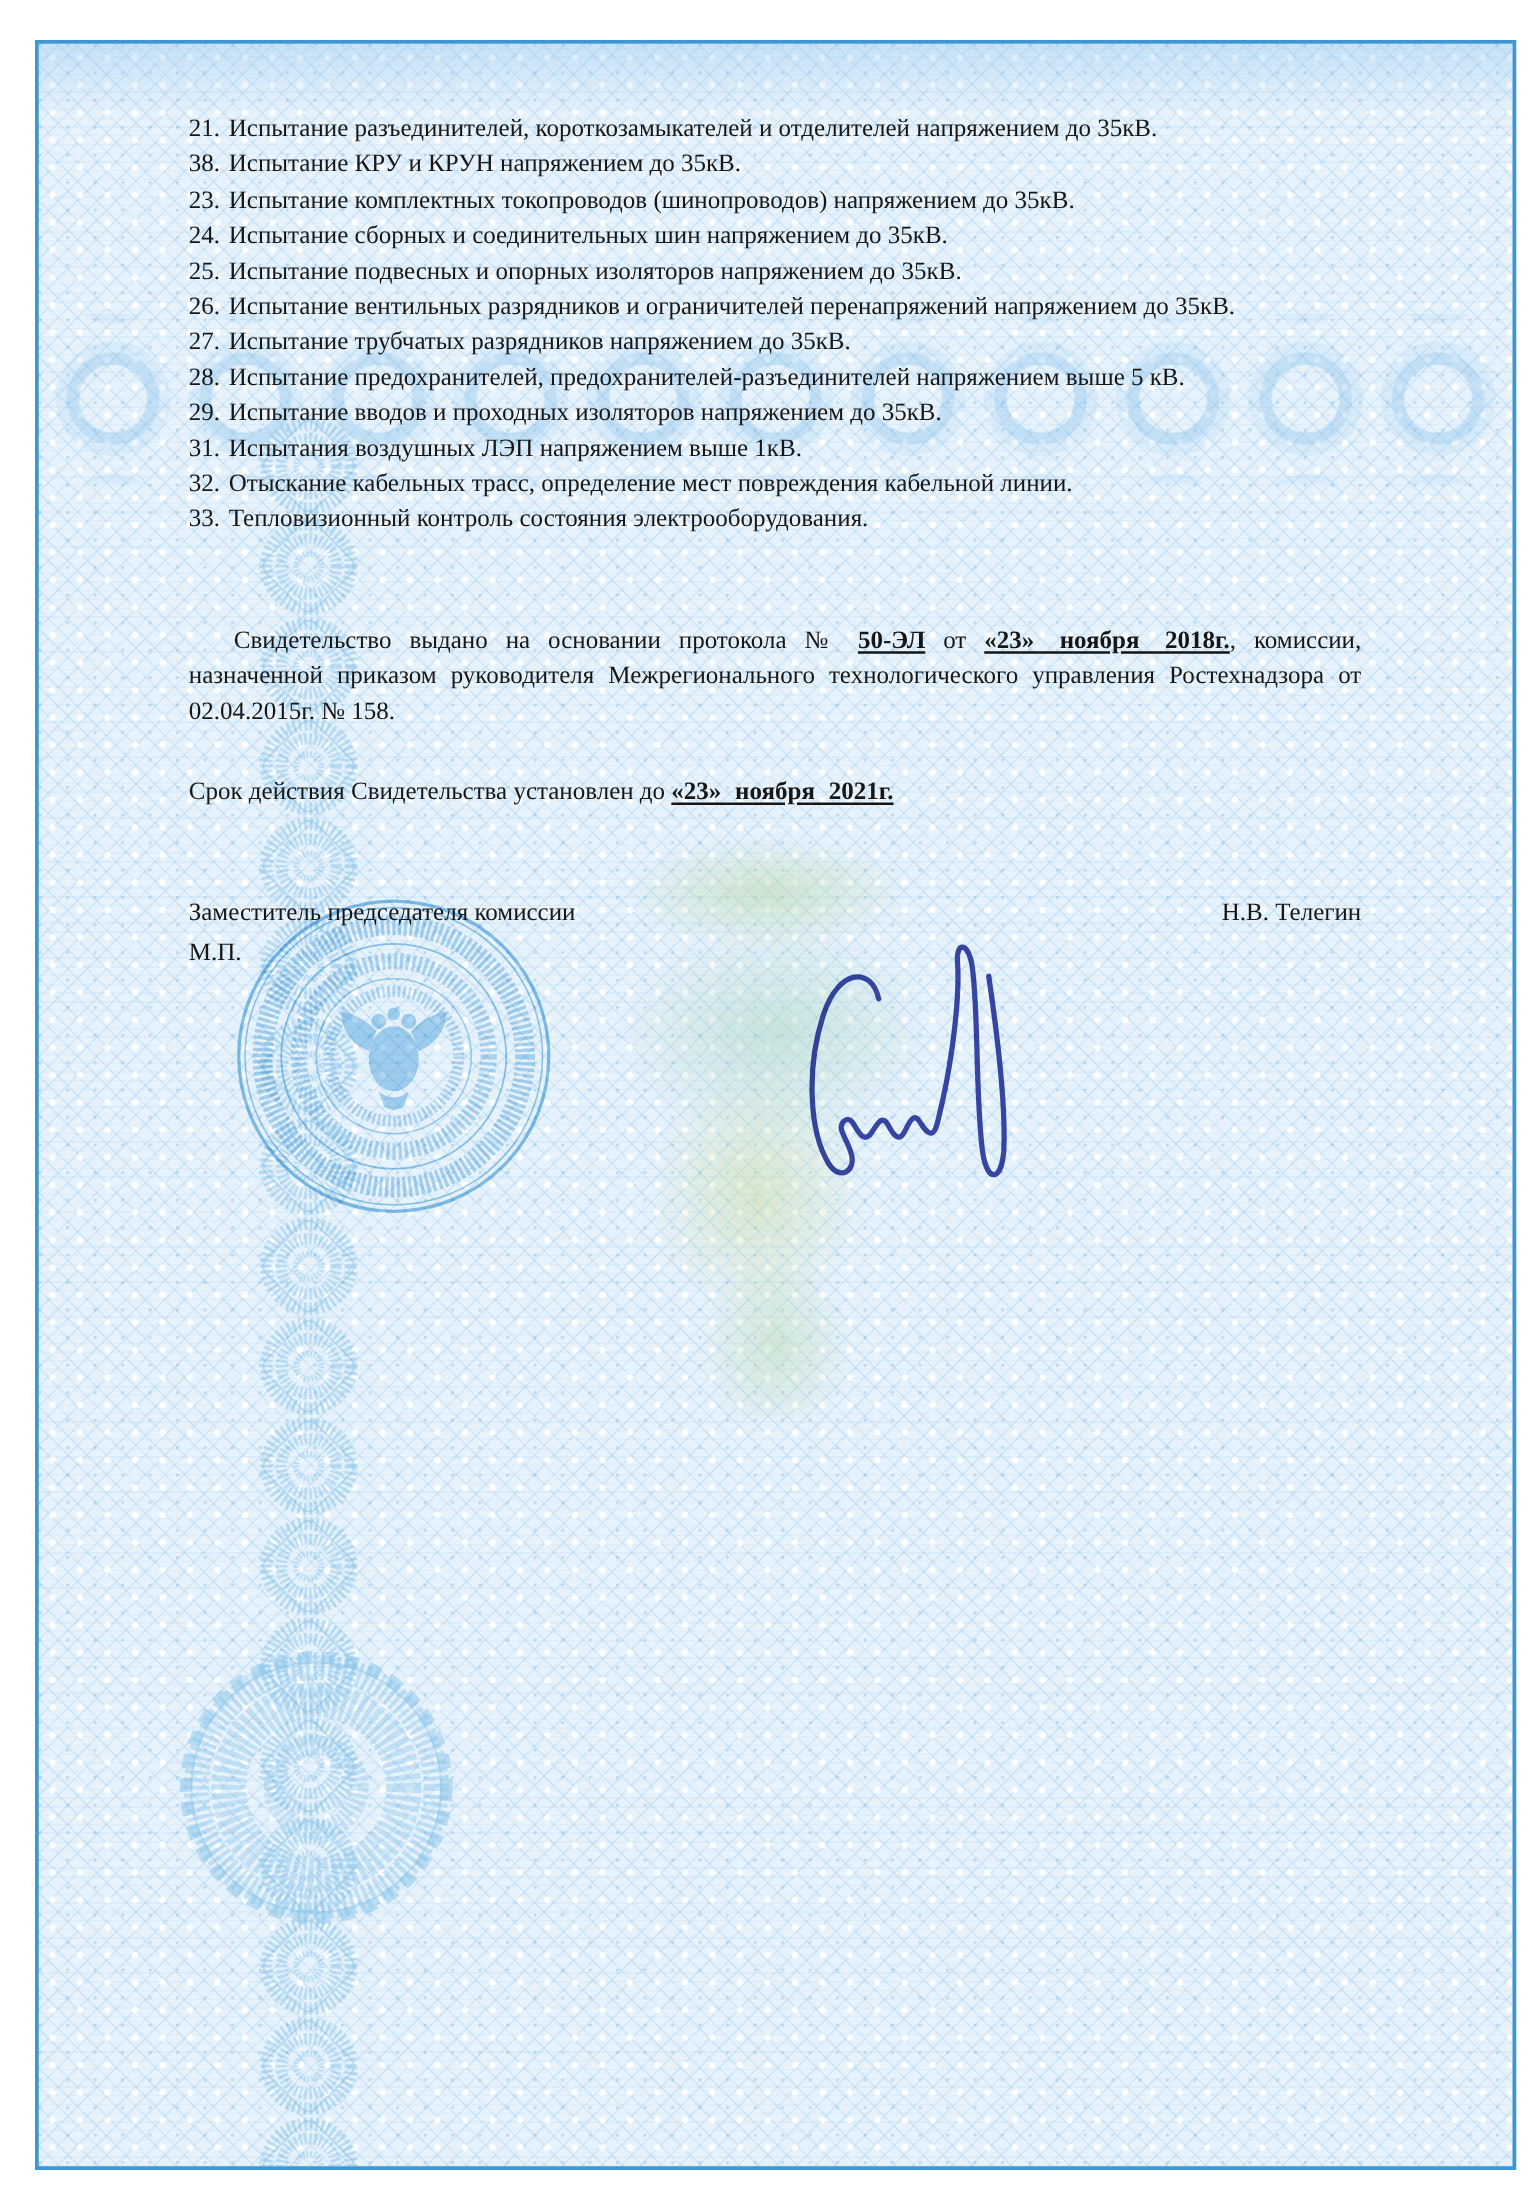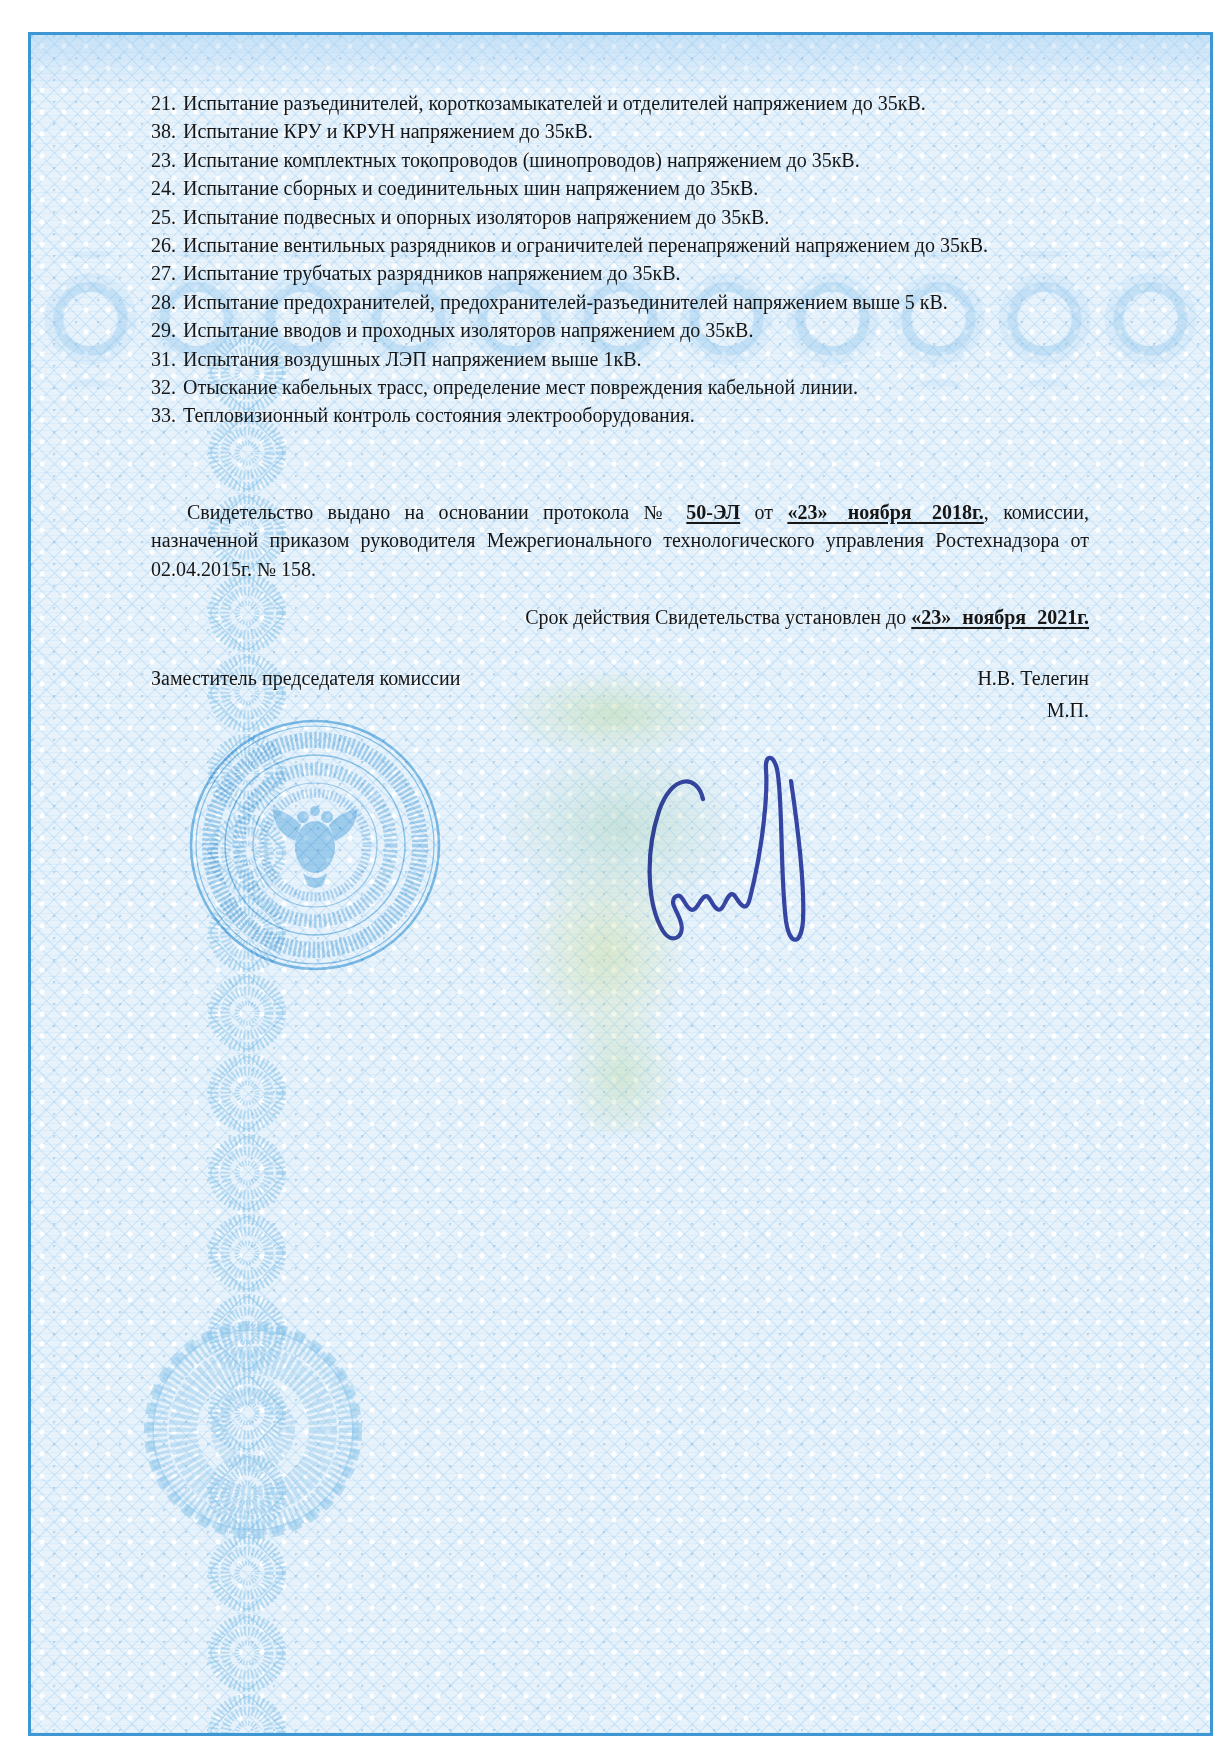--- a/index.html
+++ b/index.html
@@ -53,24 +53,24 @@
   .seal{position:absolute;left:154px;top:680px;mix-blend-mode:multiply;opacity:.85;}
   .signature{position:absolute;left:588px;top:698px;mix-blend-mode:multiply;}
   
   .content{
     position:absolute;left:120px;top:54px;width:938px;
     font-size:20px;line-height:28.4px;
   }
   .items p{margin:0;text-align:justify;}
   .items .num{padding-right:7px;font-family:Liberation Serif, serif;}
   .para{margin:68px 0 0;text-indent:36px;text-align:justify;}
-  .validity{margin:20px 0 0;text-align:right;}
+  .validity{margin:36px 0 0;}
   .bu{font-weight:bold;text-decoration:underline;text-underline-offset:3px;word-spacing:6px;}
-  .sig-row{margin-top:32px;display:flex;justify-content:space-between;align-items:baseline;}
-  .mp{margin:4px 0 0;text-align:right;}
+  .sig-row{margin-top:68px;display:flex;justify-content:space-between;align-items:baseline;}
+  .mp{margin:4px 0 0;}
 </style>
 </head>
 <body>
 
 <div class="page">
   <div class="frame">
 
     <div class="band"></div>
 
     <svg class="chain" width="92" height="1400" aria-hidden="true">

